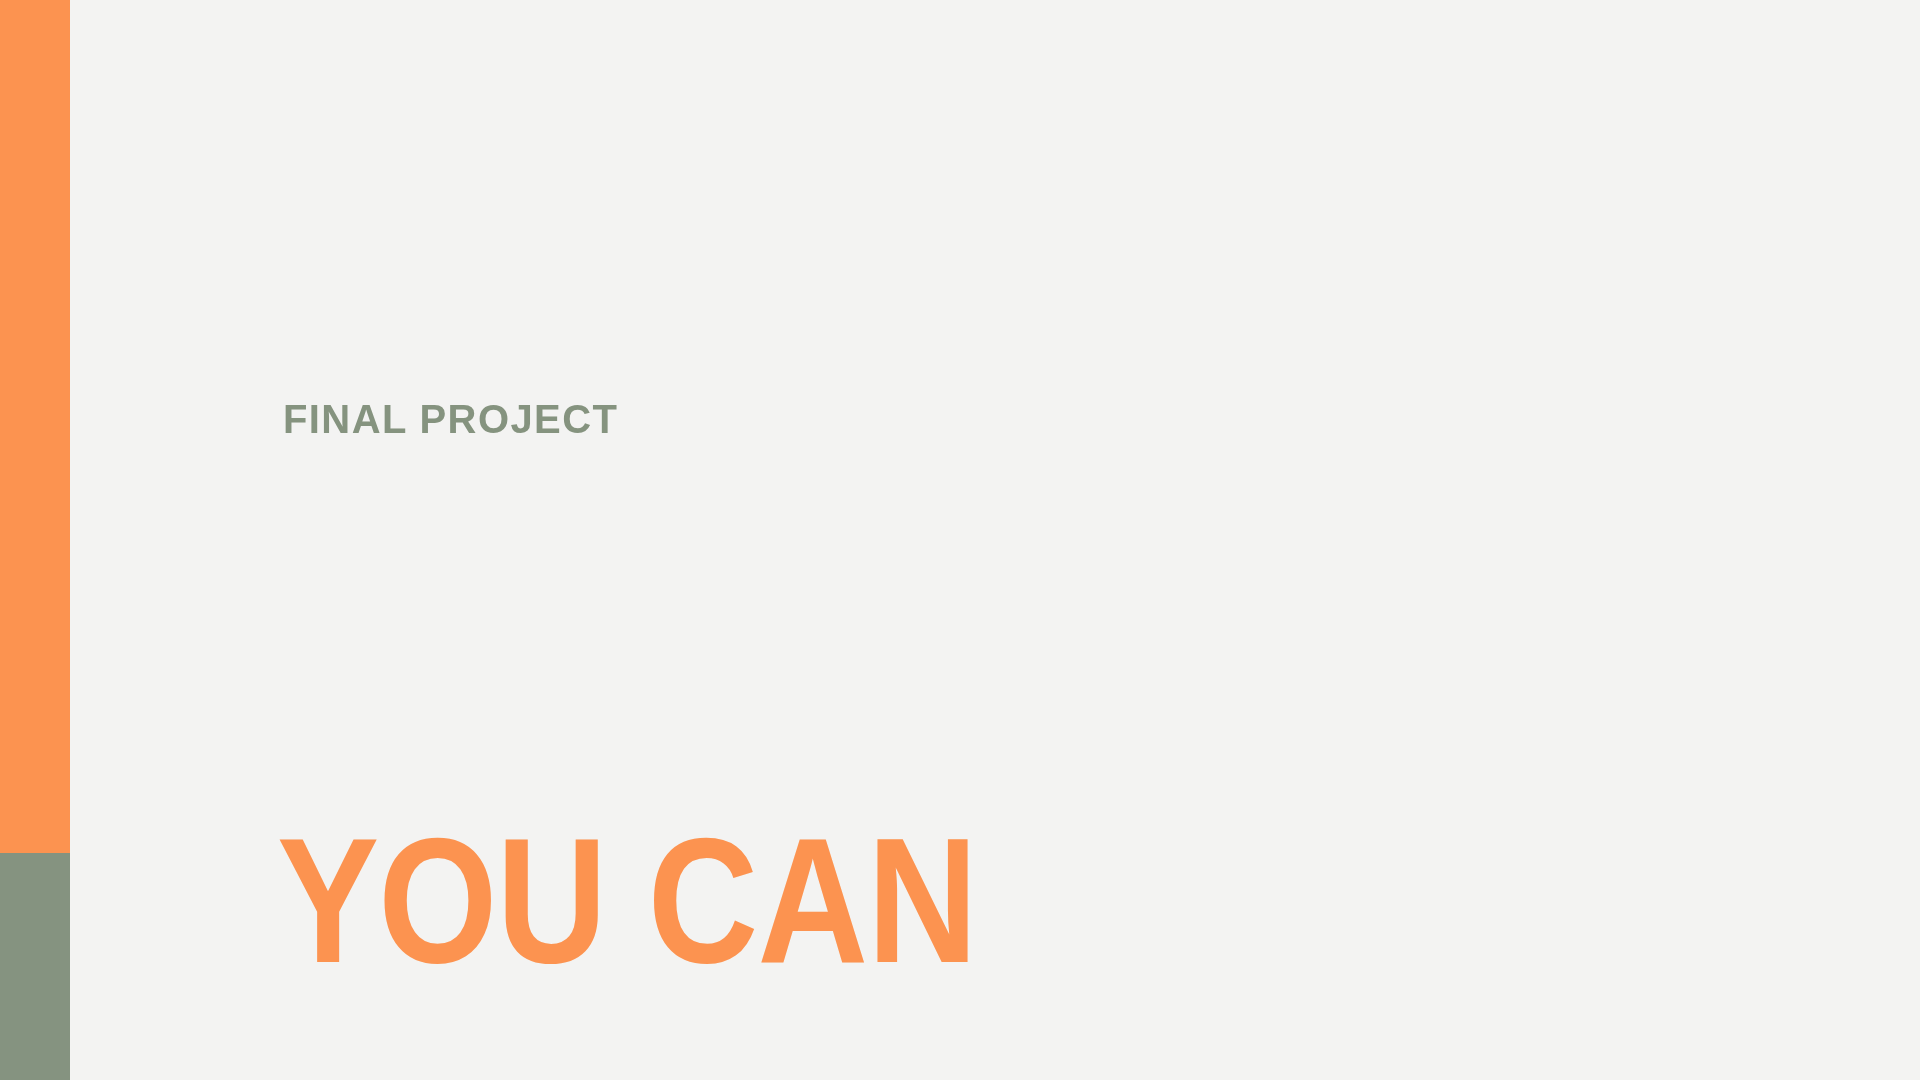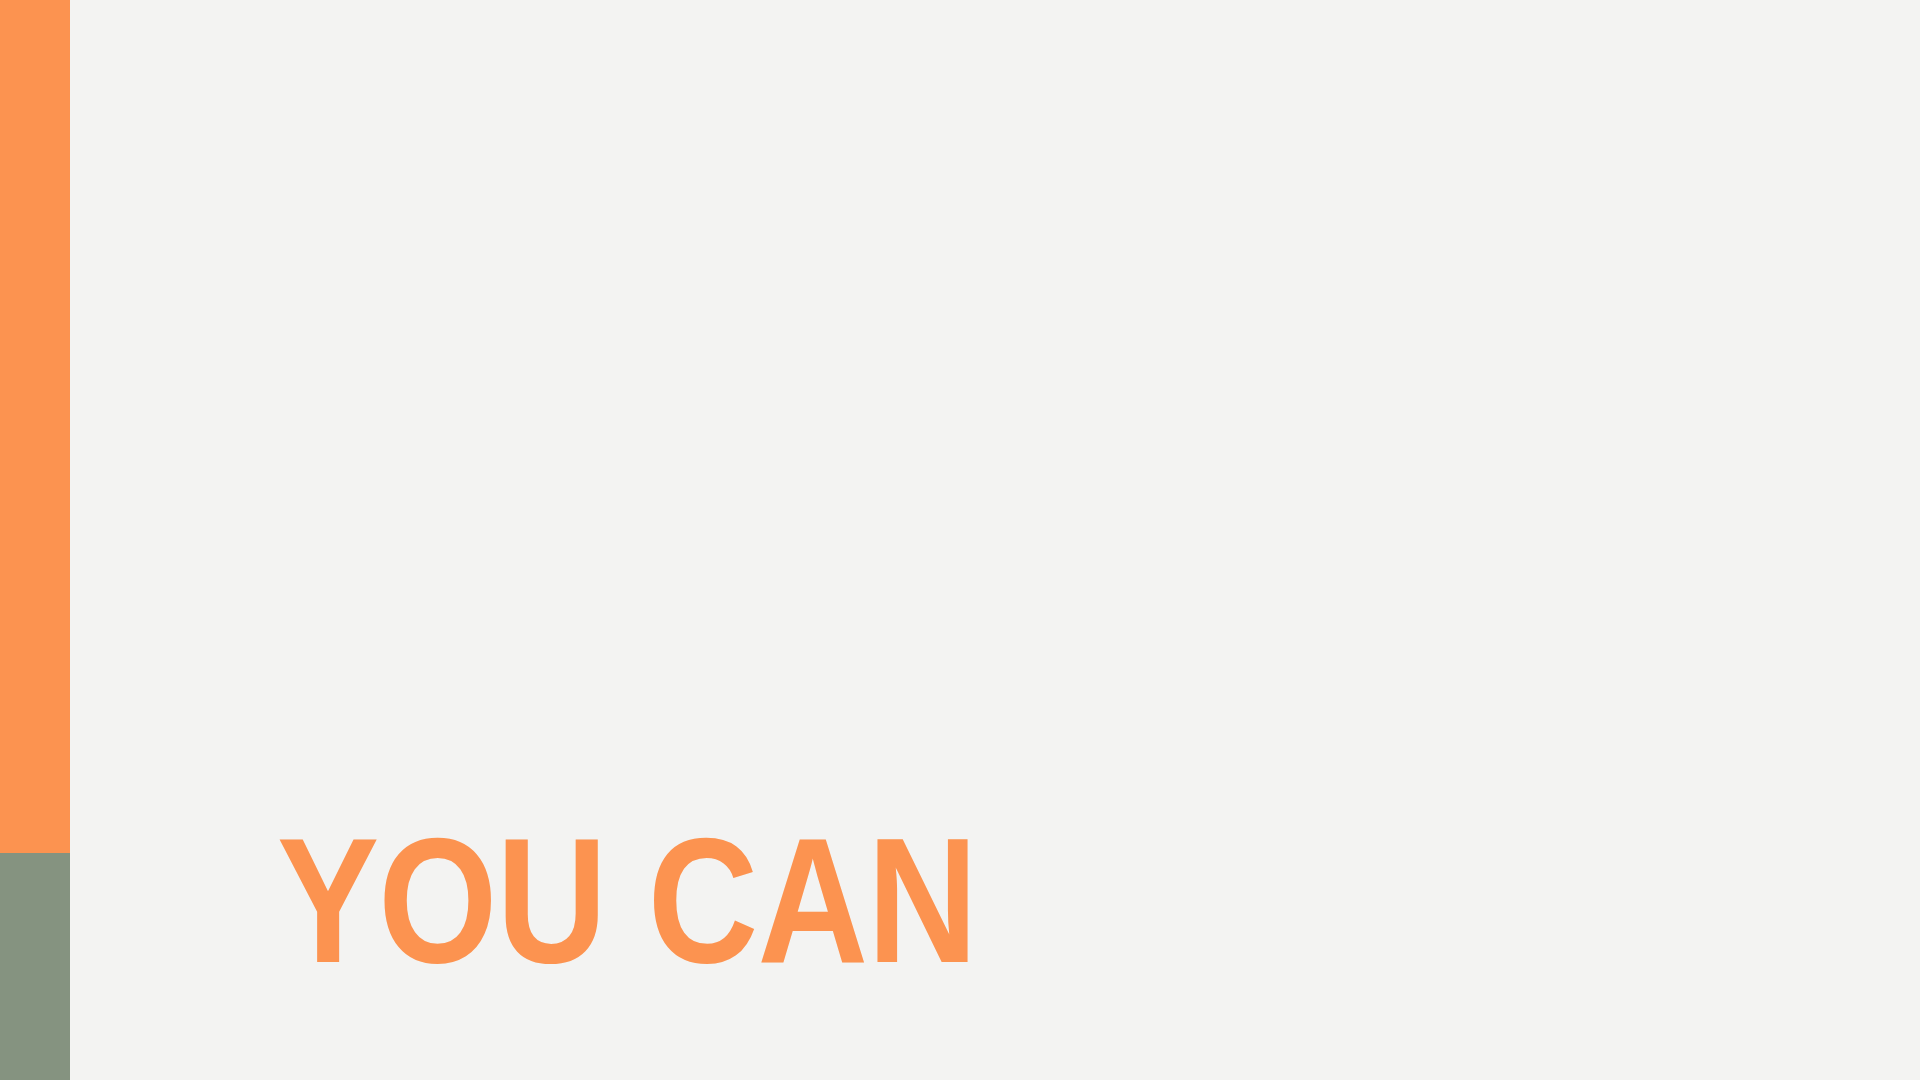--- a/index.html
+++ b/index.html
@@ -105,20 +105,21 @@
 
 <div class="slide">
 
   <div class="accent-bar">
     <div class="seg-top"></div>
     <div class="seg-bottom"></div>
   </div>
 
   <div class="content">
 
+    <p class="eyebrow">FINAL PROJECT</p>
 
     <h1 class="headline">
       <span class="line">YOU CAN</span>
       
     </h1>
 
 
   </div>
 
 </div>

